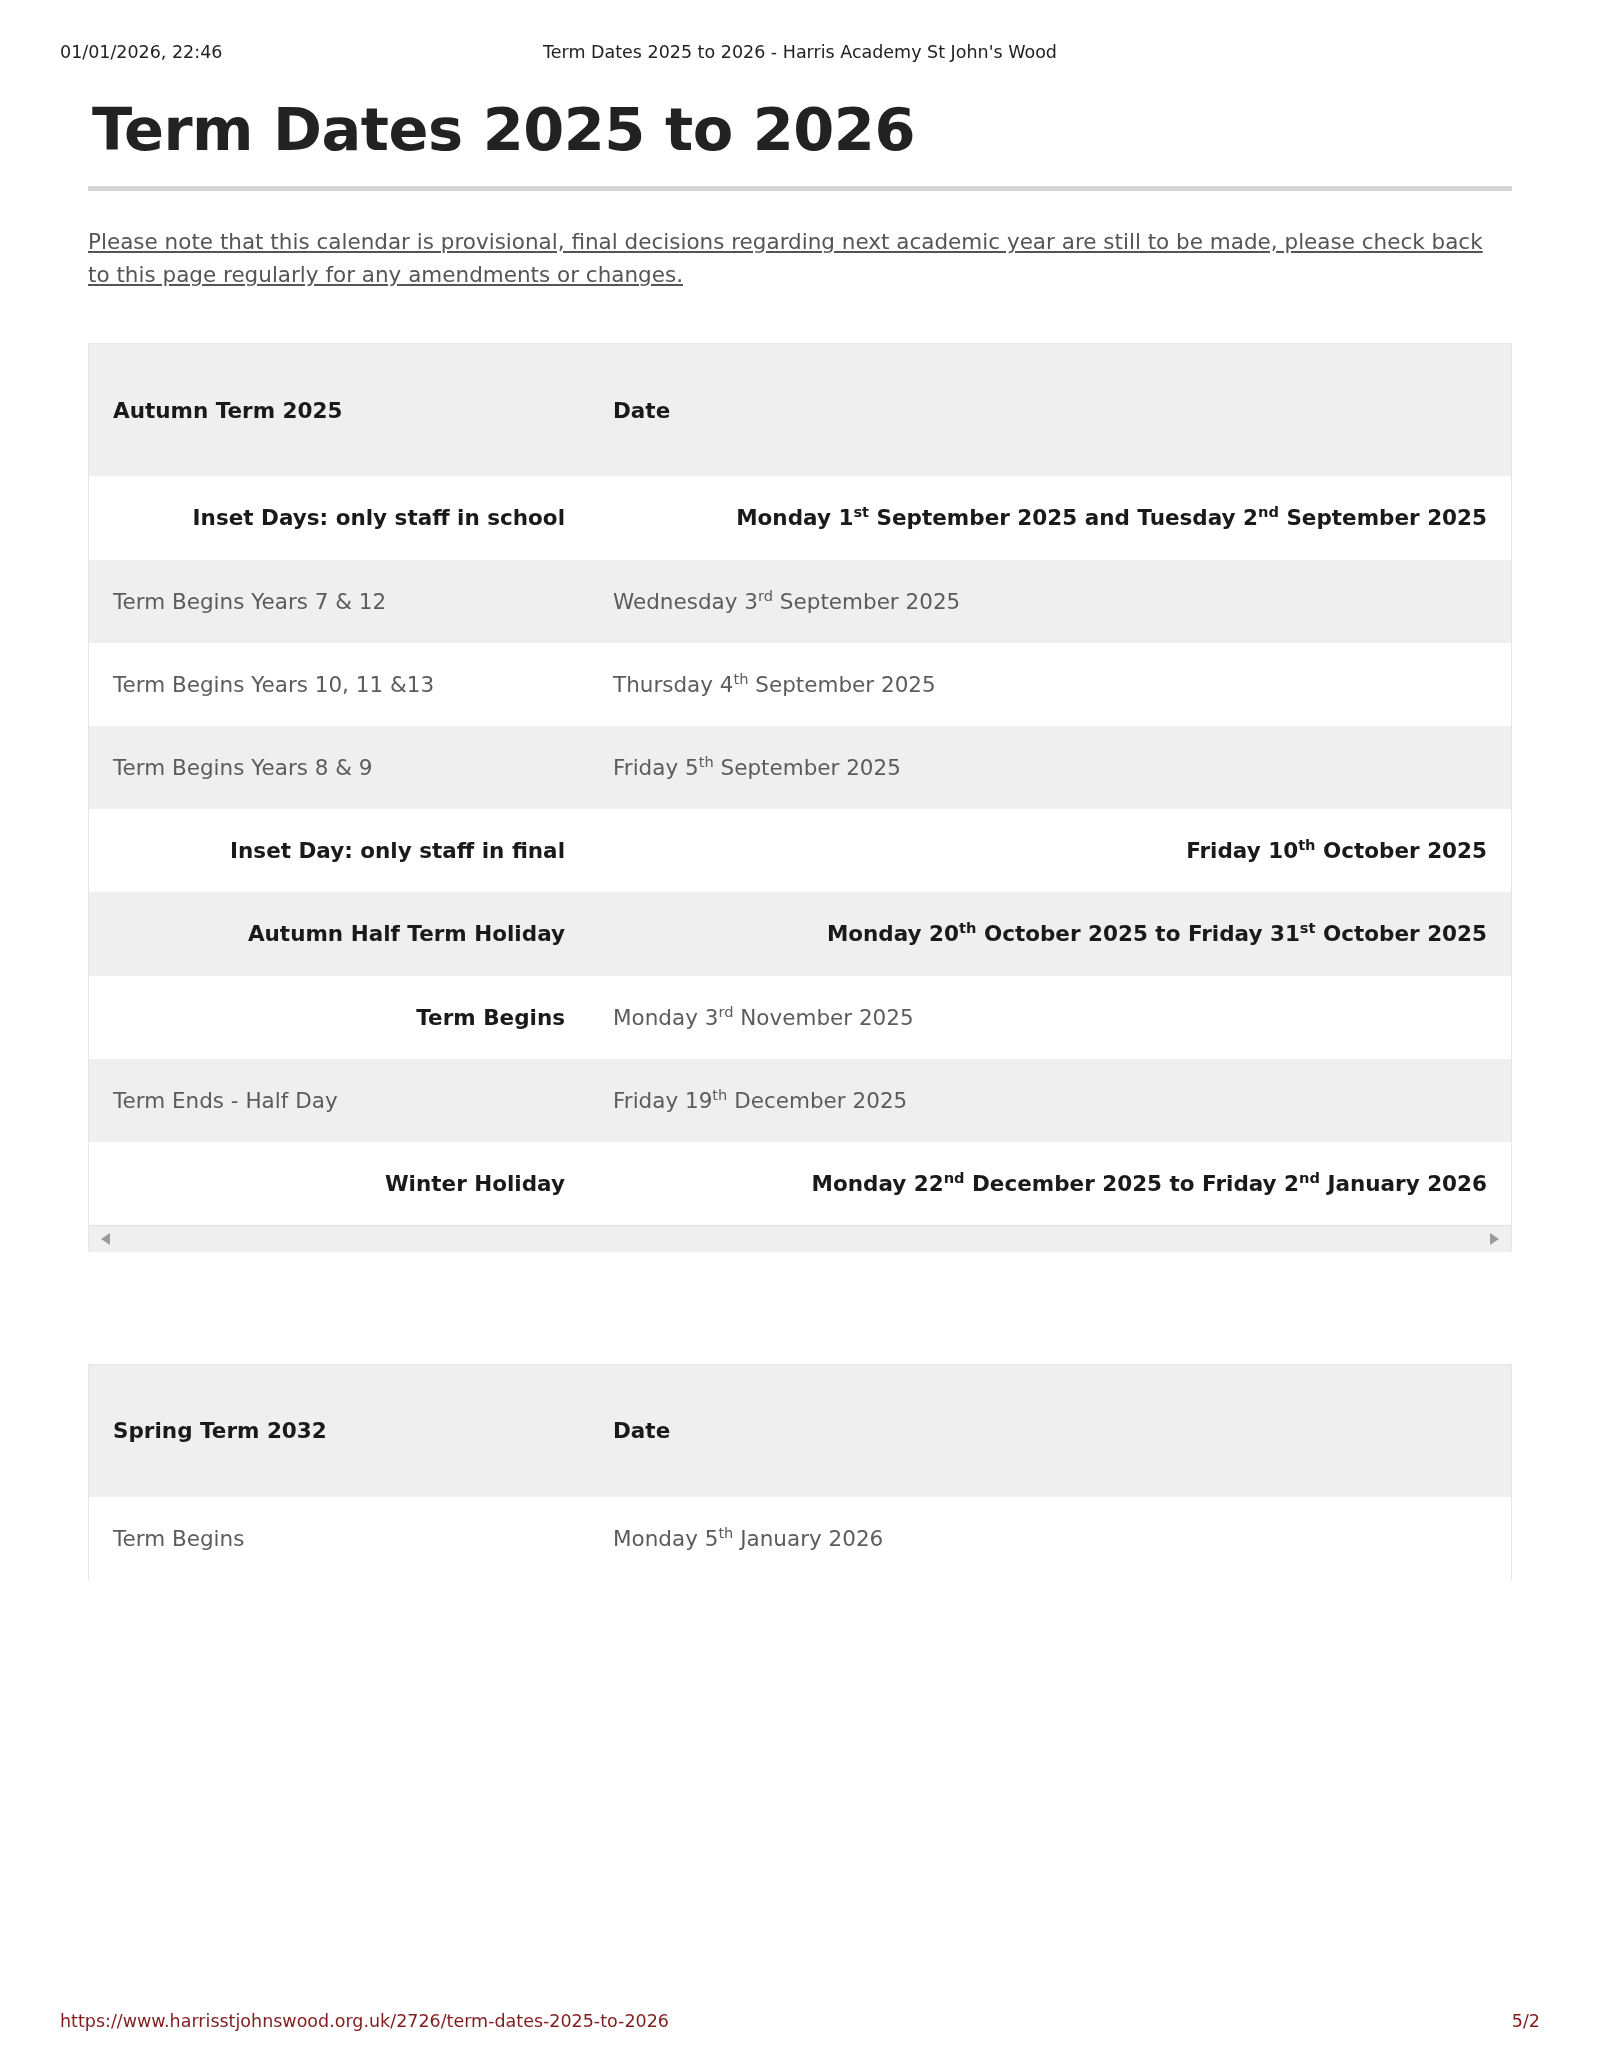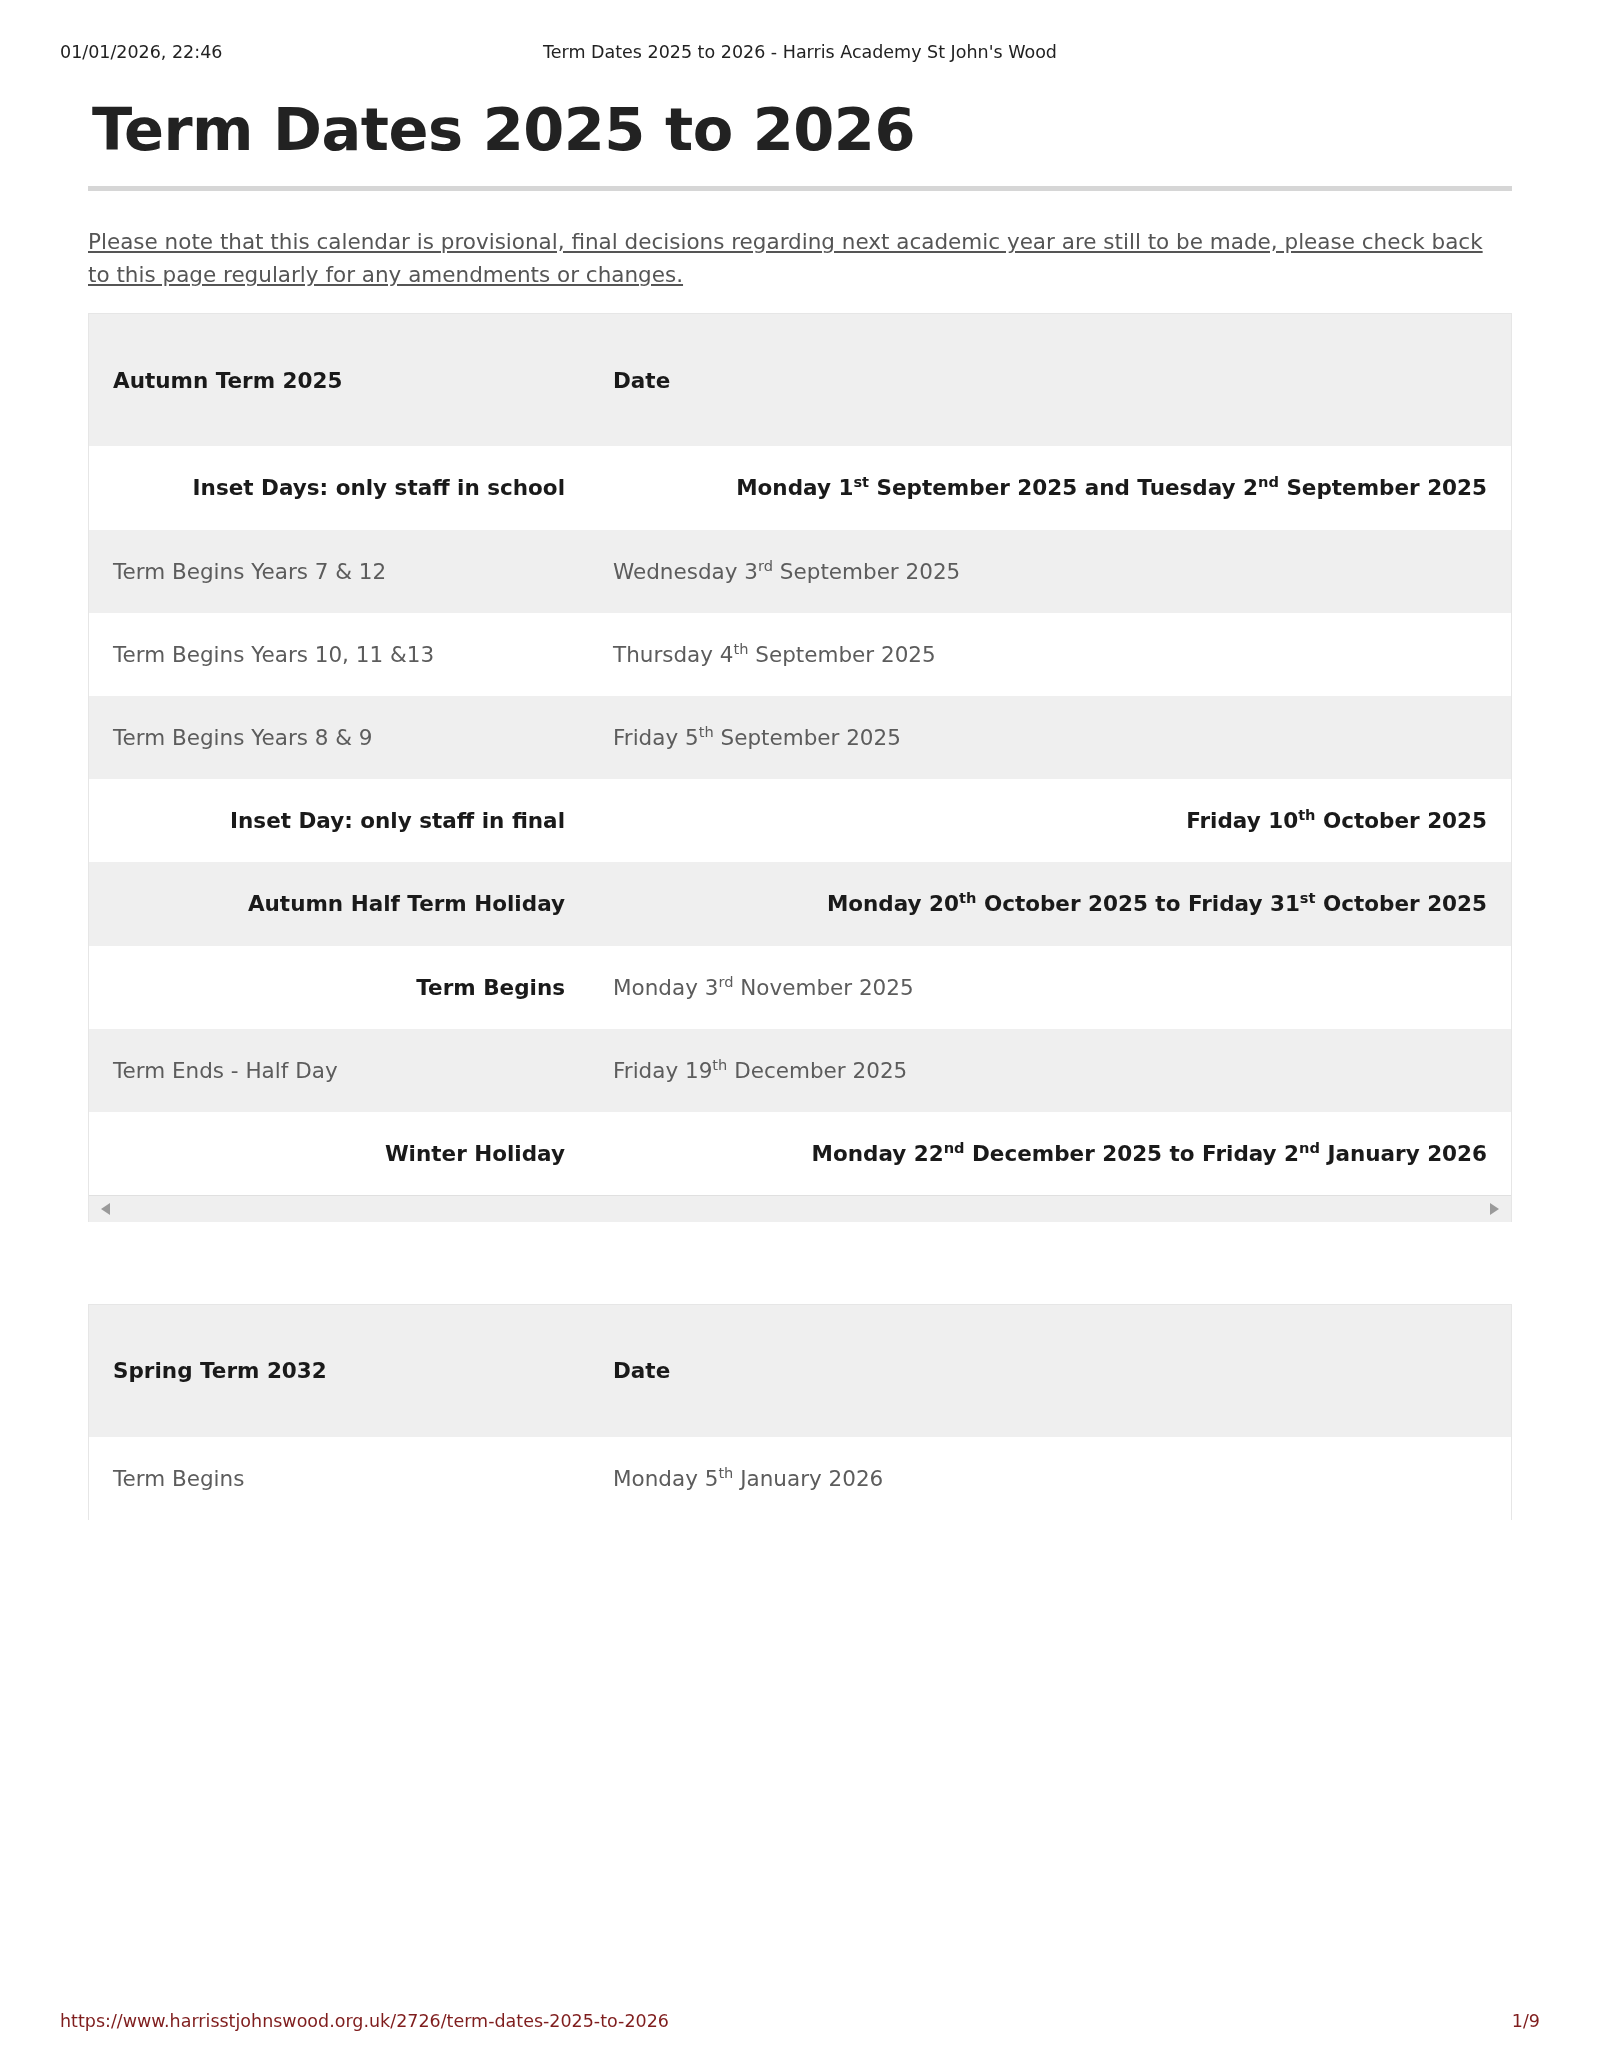--- a/index.html
+++ b/index.html
@@ -70,21 +70,21 @@
   .intro {
     margin-top: 34px;
     font-size: 21.5px;
     line-height: 1.55;
     color: #555555;
     max-width: 1410px;
     text-decoration: underline;
   }
   
   .table-wrap {
-    margin-top: 22px;
+    margin-top: 52px;
     border: 1px solid #e6e6e6;
     border-bottom: none;
     background: #a3a3a3;
     position: relative;
   }
   table.term-table {
     width: 100%;
     border-collapse: collapse;
     table-layout: fixed;
   }
@@ -262,16 +262,16 @@
               <td>Monday 5<sup>th</sup> January 2026</td>
             </tr>
           </tbody>
       </table>
     </div>
 
   </div>
 
   <div class="print-footer">
     <span class="pf-left">https://www.harrisstjohnswood.org.uk/2726/term-dates-2025-to-2026</span>
-    <span class="pf-right">1/9</span>
+    <span class="pf-right">5/2</span>
   </div>
 
 </div>
 
 </body></html>

